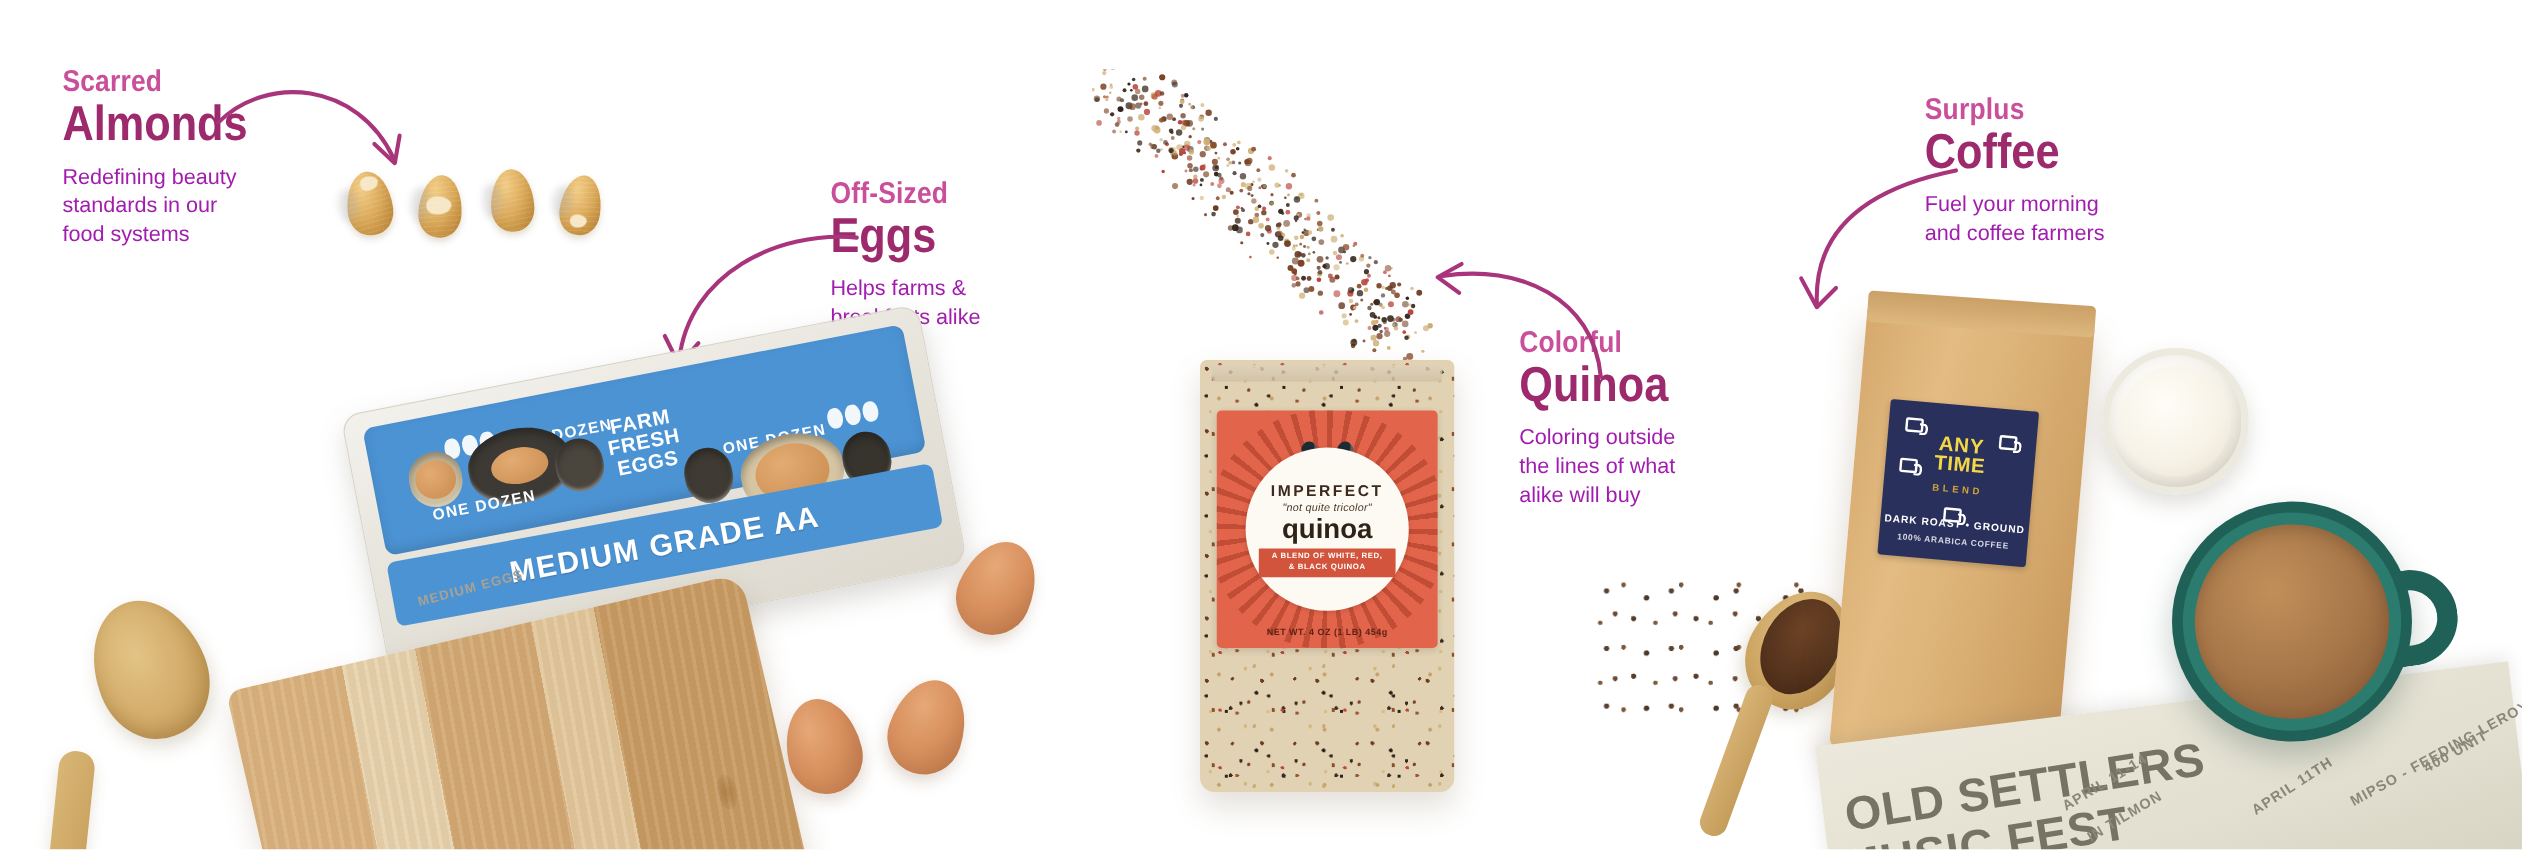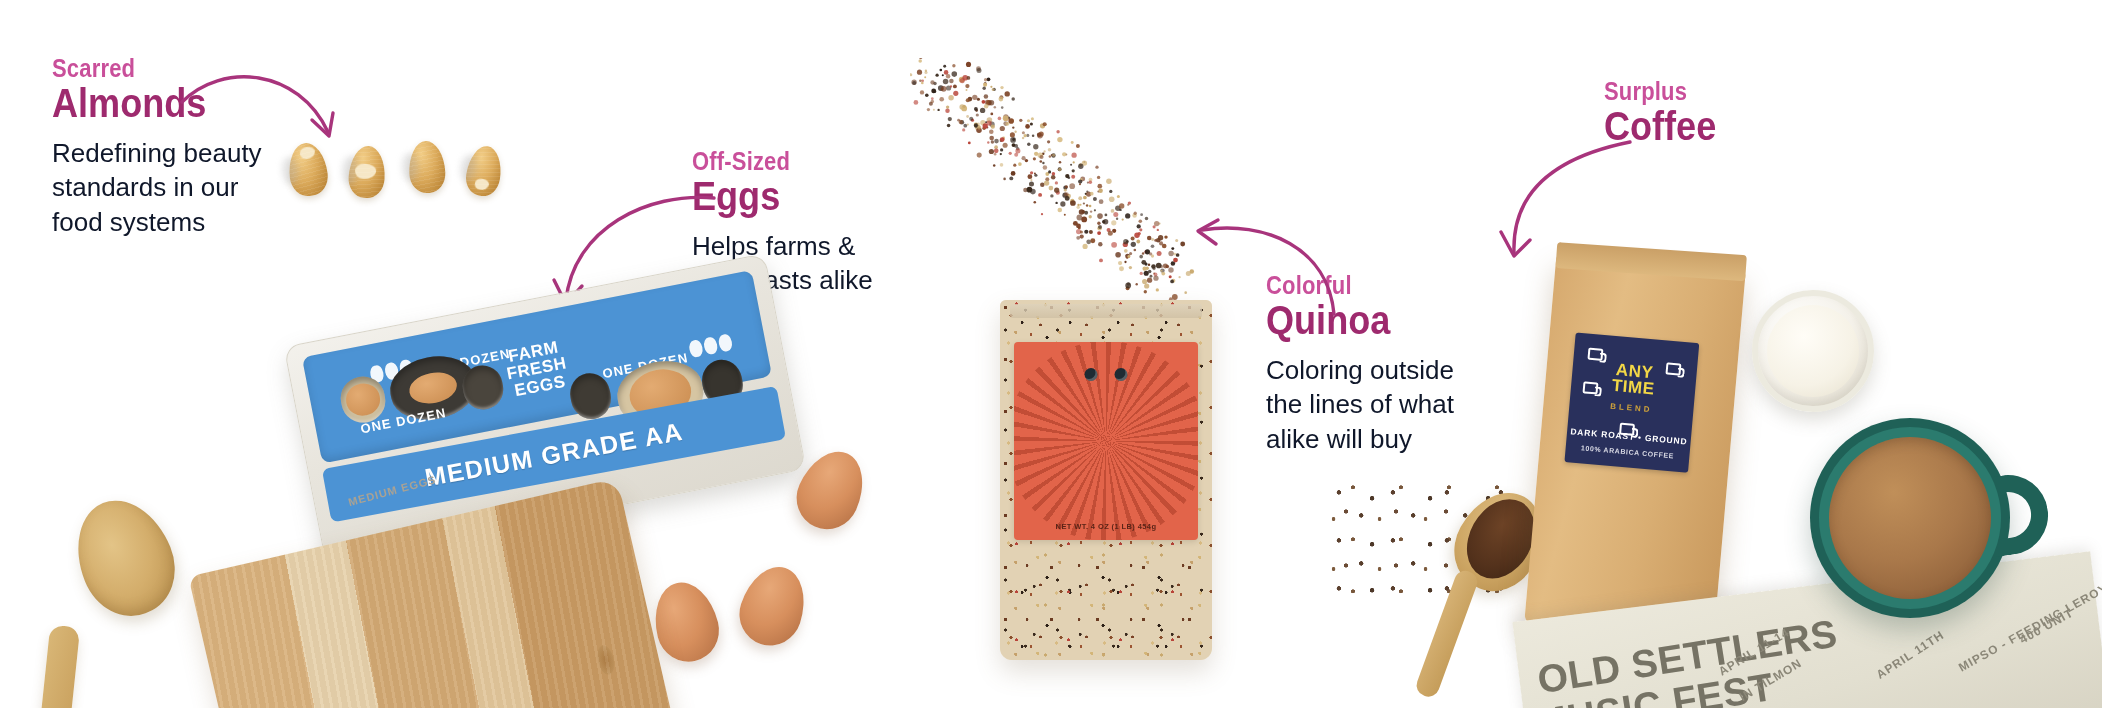--- a/index.html
+++ b/index.html
@@ -29,22 +29,22 @@
     color:#9e2a6e;
     font-size:41px;
     font-weight:700;
     line-height:1.04;
     margin-top:1px;
     transform:scaleX(0.88);
     transform-origin:left center;
     white-space:nowrap;
   }
   .subcopy {
-    color:#0f172a;
-    font-size:26px;
+    color:#a21caf;
+    font-size:18px;
     line-height:1.33;
     margin-top:11px;
     font-weight:400;
     white-space:pre-line;
   }
 
   .c-almonds { left:52px; top:55px; }
   .c-eggs    { left:692px; top:148px; }
   .c-quinoa  { left:1266px; top:272px; }
   .c-coffee  { left:1604px; top:78px; }
@@ -924,20 +924,29 @@
 
   <div class="obj q-bag">
     <div class="q-grain"></div>
     <div class="q-seal"></div>
     <div class="q-label">
       <div class="q-rays"></div>
       <div class="q-eyes">
           <i></i>
           <i></i>
         </div>
+      <div class="q-circle">
+        <div class="q-imperfect">IMPERFECT</div>
+        <div class="q-tri">"not quite tricolor"</div>
+        <div class="q-name">quinoa</div>
+        <div class="q-blend">
+          <div>A BLEND OF WHITE, RED,</div>
+          <div>&amp; BLACK QUINOA</div>
+        </div>
+      </div>
       <div class="q-netwt">NET WT. 4 OZ (1 LB) 454g</div>
     </div>
   </div>
 
   <div class="callout c-quinoa">
     <div class="eyebrow">Colorful</div>
     <div class="headline">Quinoa</div>
     <div class="subcopy">Coloring outside
 the lines of what
 alike will buy</div>
@@ -950,20 +959,22 @@
   <div class="obj grounds-pile"></div>
   <div class="obj c-spoon">
     <div class="c-spoon-bowl"></div>
     <div class="c-spoon-grounds"></div>
     <div class="c-spoon-handle"></div>
   </div>
 
   <div class="callout c-coffee">
     <div class="eyebrow">Surplus</div>
     <div class="headline">Coffee</div>
+    <div class="subcopy">Fuel your morning
+and coffee farmers</div>
   </div>
   <svg class="arrow a-coffee" viewBox="0 0 140 125">
     <path d="M132 2 C 62 16, 14 48, 16 112" fill="none" stroke="#a8347c" stroke-width="3.4" stroke-linecap="round"></path>
     <path d="M3 92 L16 116 L32 100" fill="none" stroke="#a8347c" stroke-width="3.4" stroke-linecap="round" stroke-linejoin="round"></path>
   </svg>
 
   <div class="obj coffee-bag">
     <div class="coffee-top"></div>
     <div class="coffee-label">
       <span class="cl-mug" style="left:14px;top:14px;"></span>

